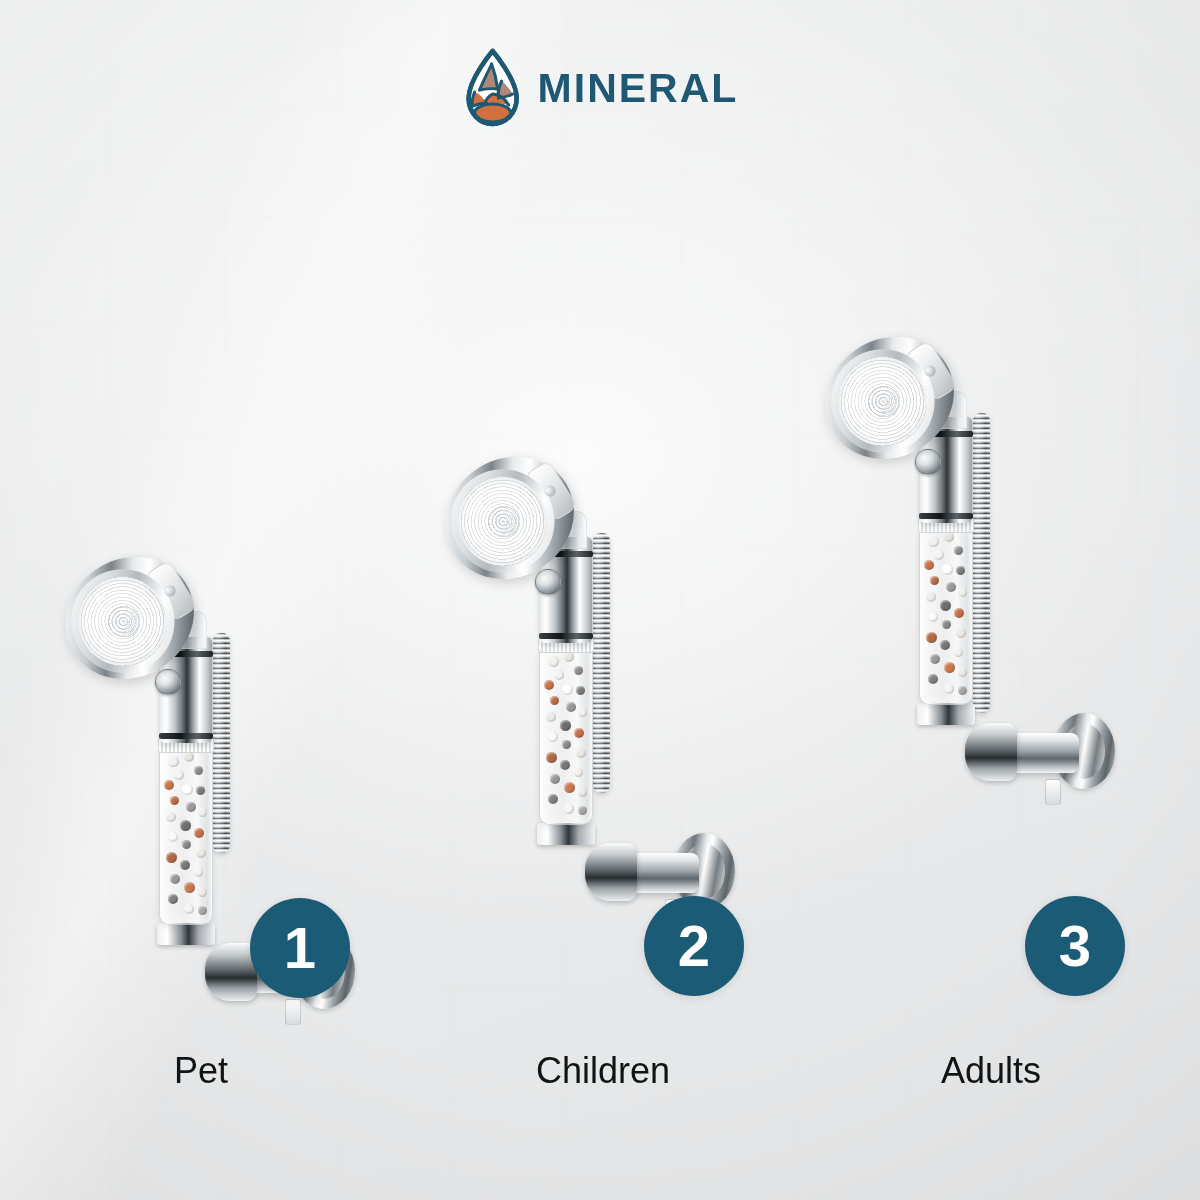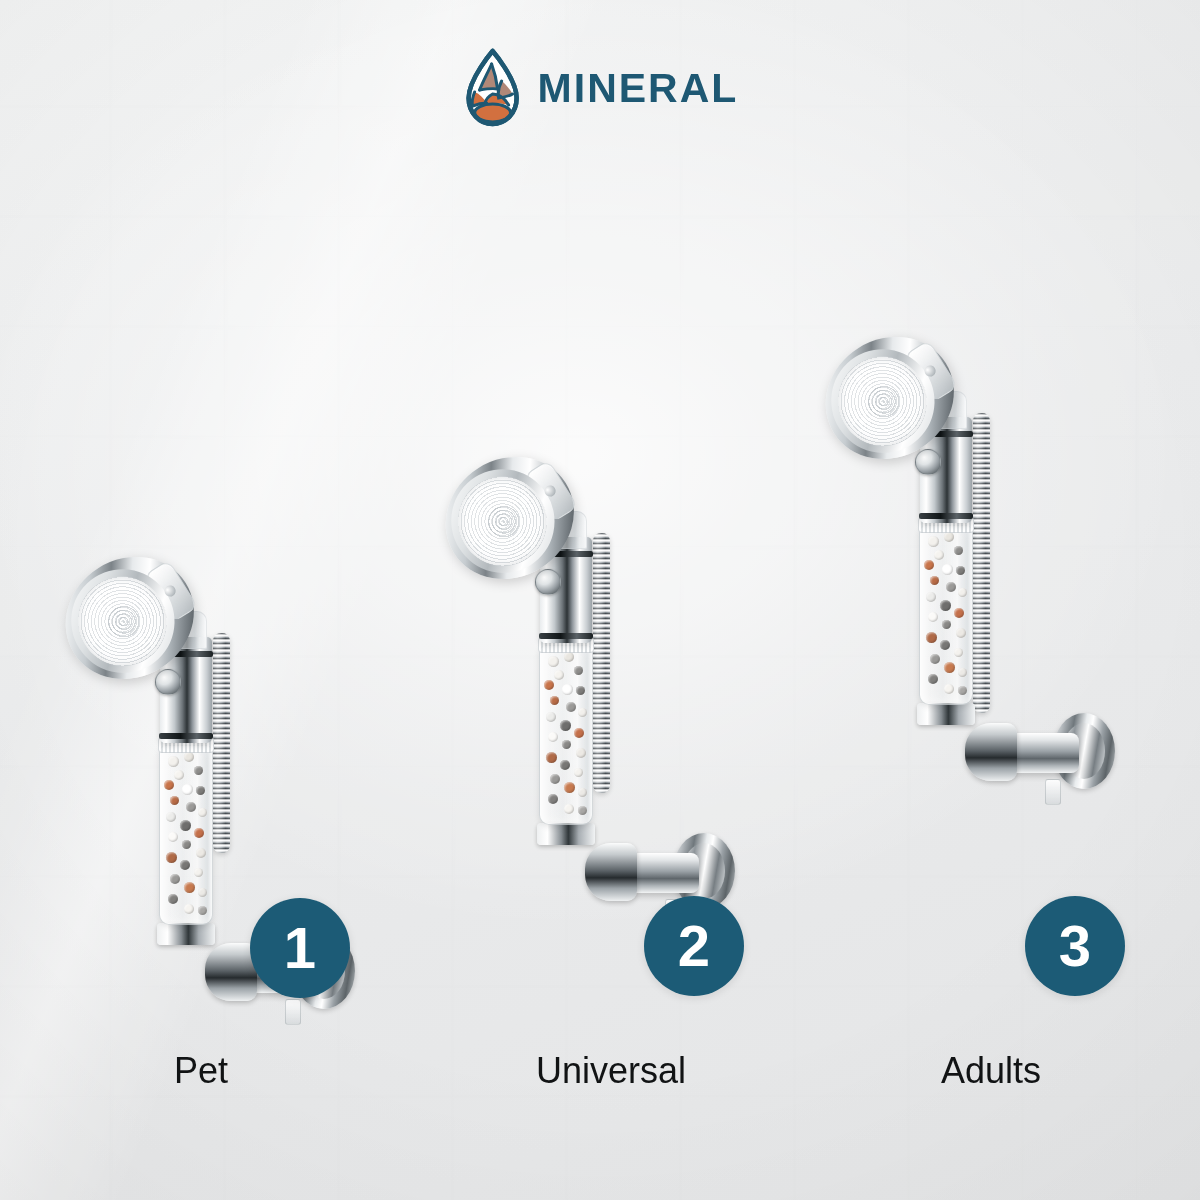--- a/index.html
+++ b/index.html
@@ -496,16 +496,16 @@
         <div class="head-dot"></div>
       </div>
     </div>
   </div>
 
   <div class="badge badge-1">1</div>
   <div class="badge badge-2">2</div>
   <div class="badge badge-3">3</div>
 
   <div class="caption cap-1">Pet</div>
-  <div class="caption cap-2">Universal</div>
+  <div class="caption cap-2">Children</div>
   <div class="caption cap-3">Adults</div>
 
 </div>
 
 </body></html>

